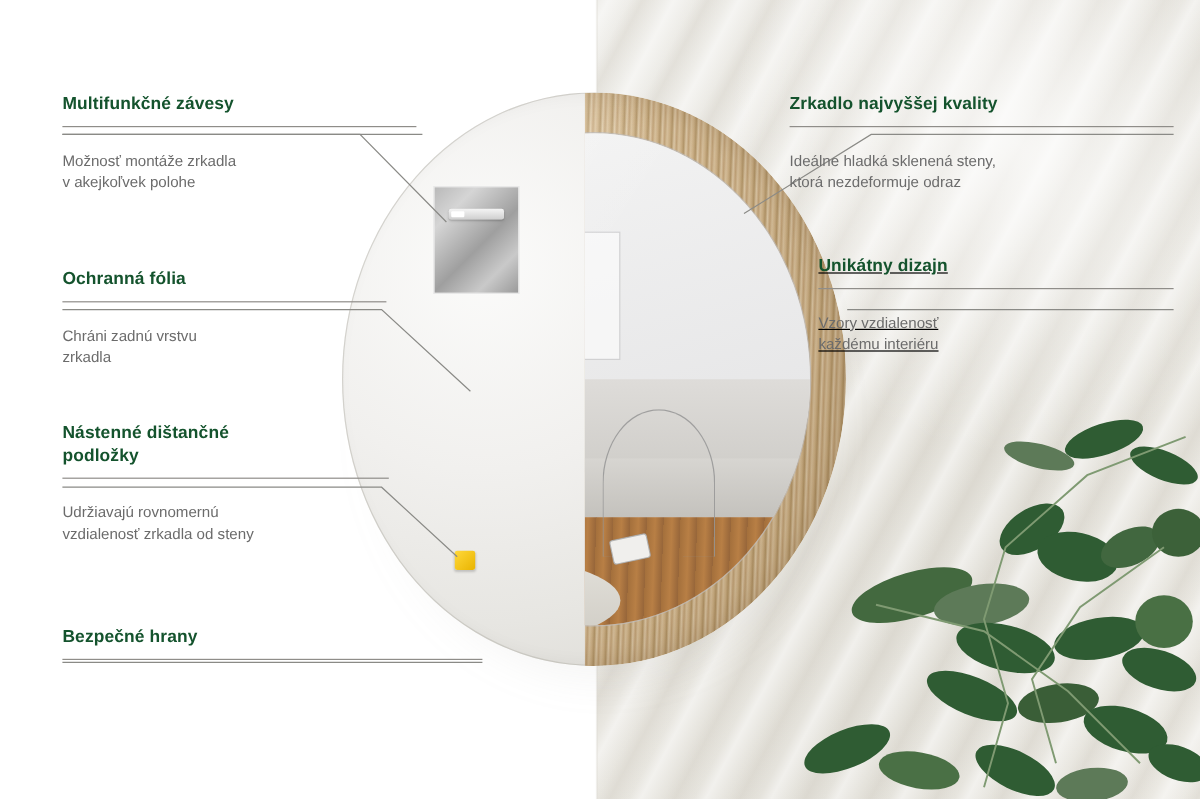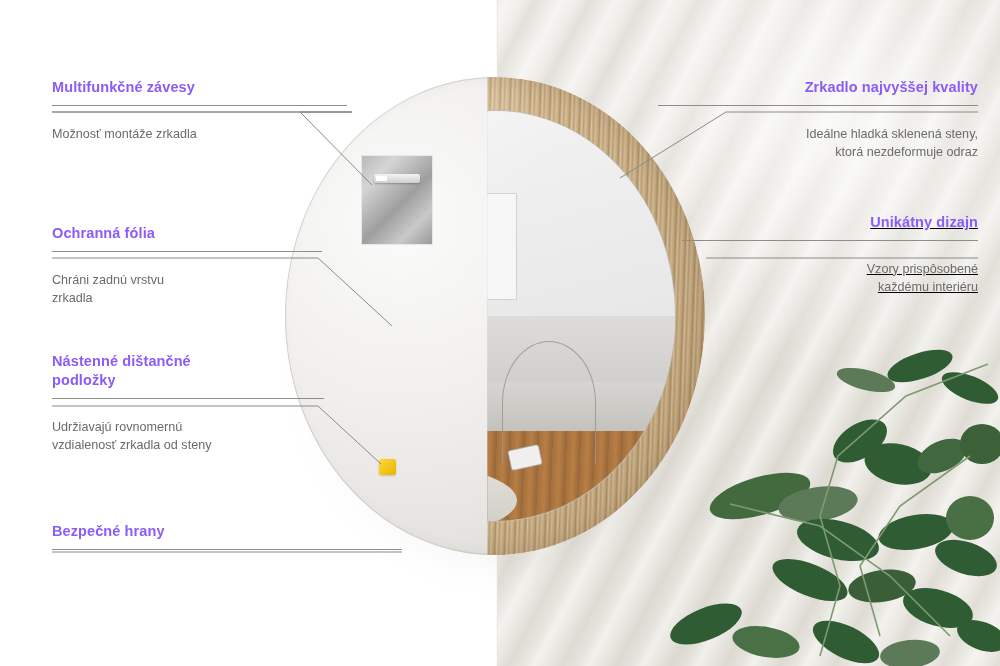--- a/index.html
+++ b/index.html
@@ -172,30 +172,30 @@
     border-radius:2px;
     box-shadow:0 1px 2px rgba(0,0,0,.18);
   }
 
   
   .foliage { position:absolute; right:0; bottom:0; width:330px; height:330px; }
 
   
   .callout { position:absolute; }
   .callout .title {
-    font-size:14.5px; font-weight:bold; color:#8b5cf6; letter-spacing:.1px;
+    font-size:14.5px; font-weight:bold; color:#14532d; letter-spacing:.1px;
     line-height:1.3;
   }
   .callout .rule {
     height:1px; background:#8f8d89; margin:8px 0 9px 0;
   }
   .callout .desc {
     font-size:12.6px; color:#6b6b6b; line-height:1.45; font-weight:400;margin-top:19px;
   }
-  .callout.right { text-align:right; }
+  .callout.right { }
 
   .c1 { left:52px; top:78px;  width:295px; }
   .c2 { left:52px; top:224px; width:270px; }
   .c3 { left:52px; top:352px; width:272px; }
   .c4 { left:52px; top:522px; width:350px; }
   .c5 { right:22px; top:78px;  width:320px; }
   .c6 { right:22px; top:213px; width:296px;text-decoration:underline; }
 
   
   .leaders { position:absolute; inset:0; pointer-events:none; }
@@ -290,20 +290,21 @@
       <path d="M978 112 L726 112 L620 178"></path>
       <path d="M978 258 L706 258"></path>
     </g>
   </svg>
 
   <div class="callout c1">
     <div class="title">Multifunkčné závesy</div>
     <div class="rule"></div>
     <div class="desc">
       <div>Možnosť montáže zrkadla</div>
+      <div>v akejkoľvek polohe</div>
     </div>
   </div>
 
   <div class="callout c3">
     <div class="title">
       <div>Nástenné dištančné</div>
       <div>podložky</div>
     </div>
     <div class="rule"></div>
     <div class="desc">
@@ -332,18 +333,18 @@
     <div class="desc">
       <div>Ideálne hladká sklenená steny,</div>
       <div>ktorá nezdeformuje odraz</div>
     </div>
   </div>
 
   <div class="callout right c6">
     <div class="title">Unikátny dizajn</div>
     <div class="rule"></div>
     <div class="desc">
-      <div>Vzory prispôsobené</div>
+      <div>Vzory vzdialenosť</div>
       <div>každému interiéru</div>
     </div>
   </div>
 
 </div>
 
 </body></html>

